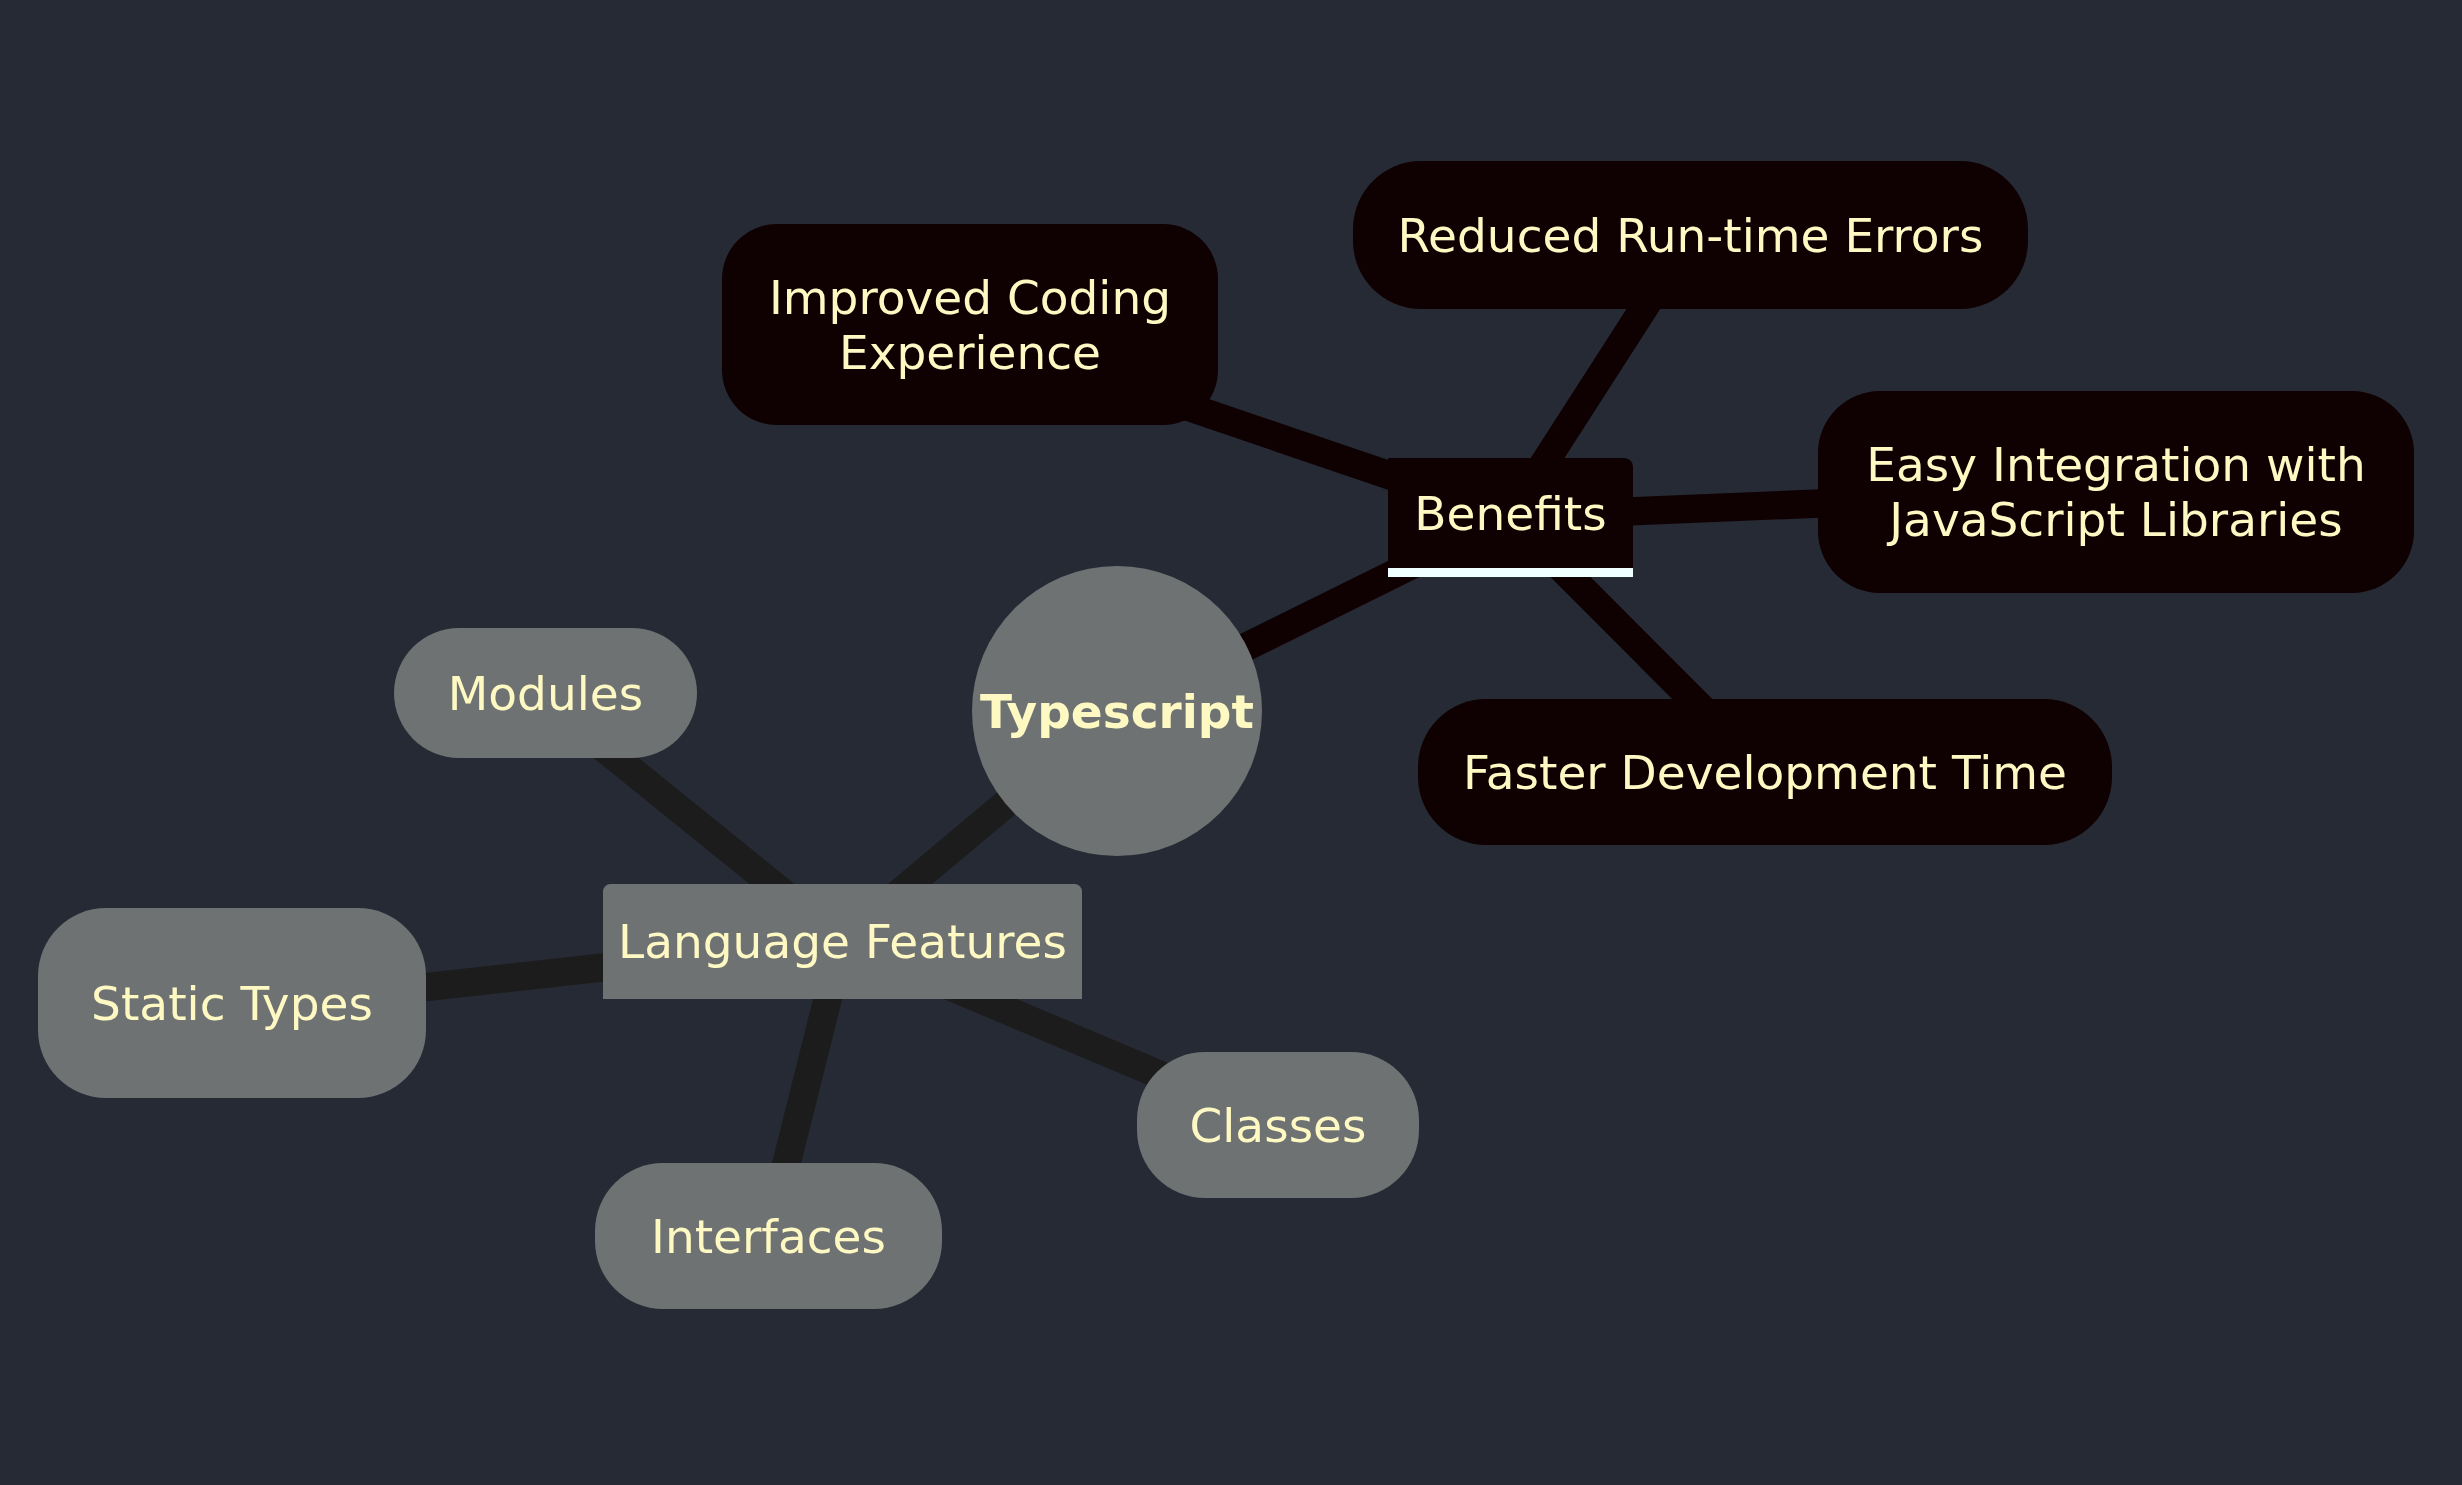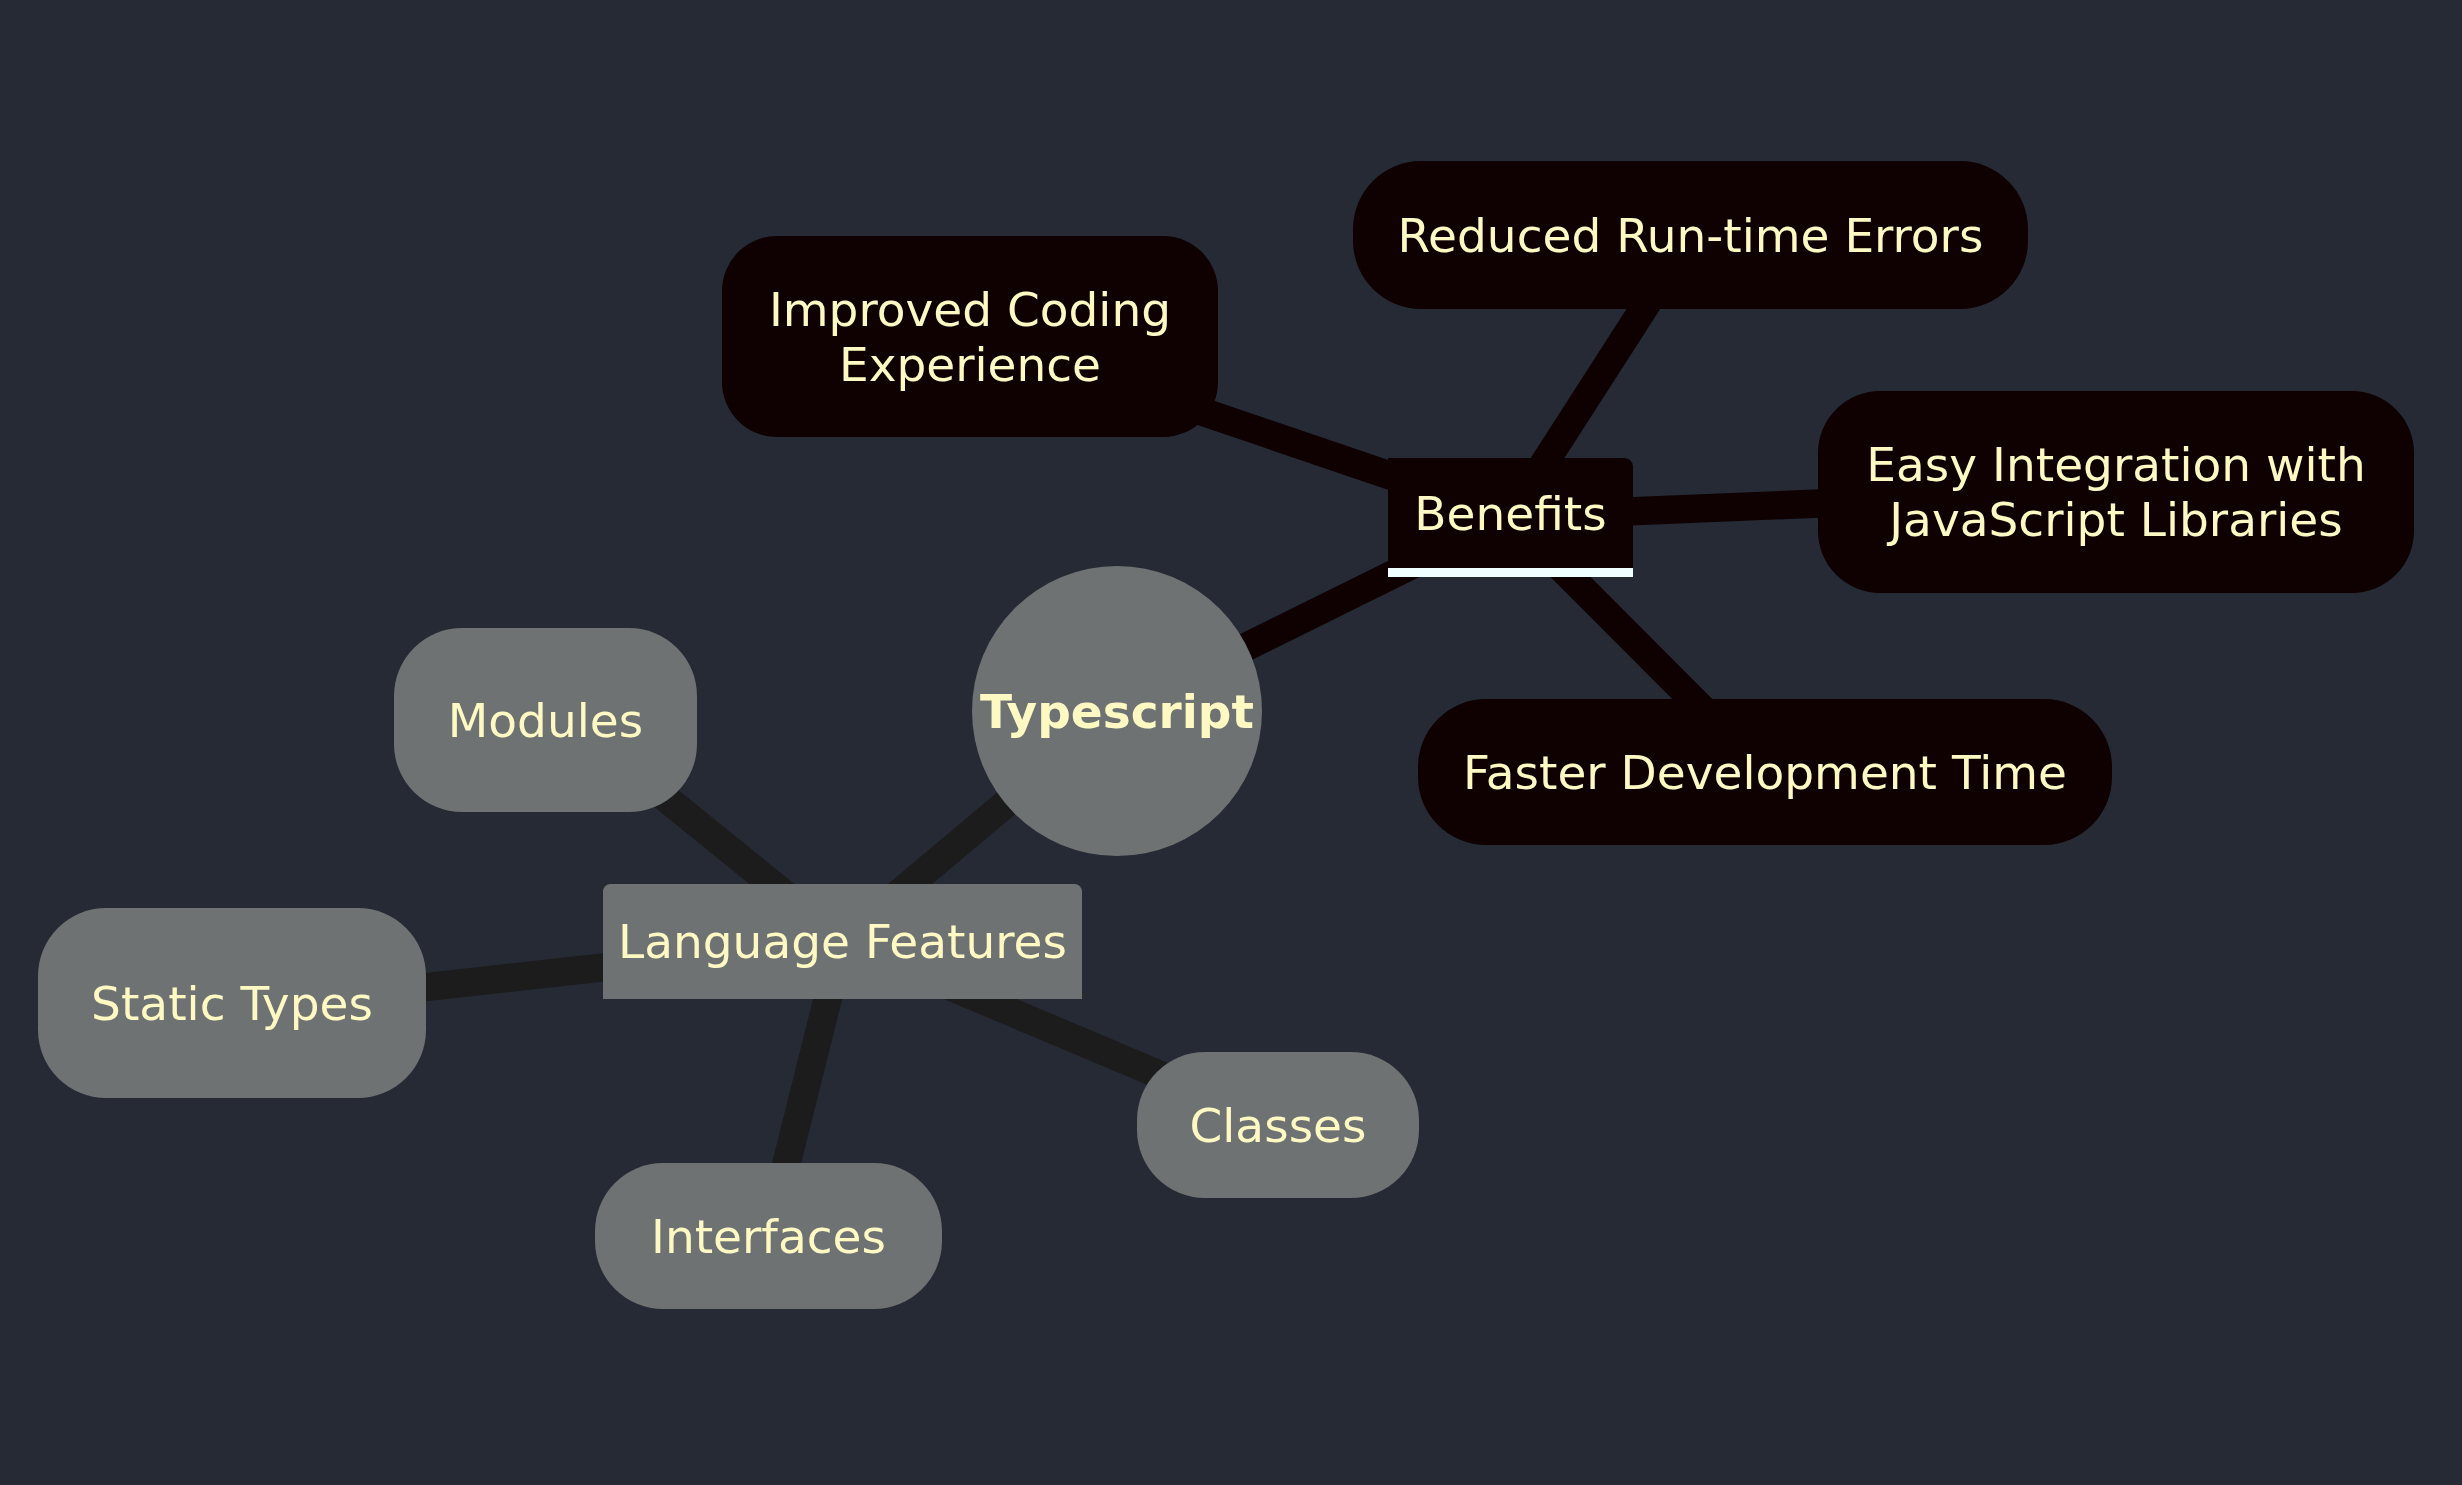--- a/index.html
+++ b/index.html
@@ -49,21 +49,21 @@
 
   <div class="node gray circle" style="left:972px; top:566px; width:290px; height:290px;">
     <span>Typescript</span>
   </div>
 
   <div class="node dark rect" style="left:1388px; top:458px; width:245px; height:110px;">
     <span>Benefits</span>
   </div>
   <div class="underline" style="left:1388px; top:568px; width:245px; height:9.2px;"></div>
 
-  <div class="node dark pill" style="left:722px; top:236px; width:496px; height:201px; border-radius:55px;">
+  <div class="node dark pill" style="left:722px; top:224px; width:496px; height:201px; border-radius:55px;">
     <div>
       <span>Improved Coding</span>
       <span>Experience</span>
     </div>
   </div>
 
   <div class="node dark pill" style="left:1353px; top:161px; width:675px; height:148px;">
     <span>Reduced Run-time Errors</span>
   </div>
 
@@ -75,21 +75,21 @@
   </div>
 
   <div class="node dark pill" style="left:1418px; top:699px; width:694px; height:146px;">
     <span>Faster Development Time</span>
   </div>
 
   <div class="node gray rect-lf" style="left:603px; top:884px; width:479px; height:115px;">
     <span>Language Features</span>
   </div>
 
-  <div class="node gray pill" style="left:394px; top:628px; width:303px; height:184px;">
+  <div class="node gray pill" style="left:394px; top:628px; width:303px; height:130px;">
     <span>Modules</span>
   </div>
 
   <div class="node gray pill" style="left:38px; top:908px; width:388px; height:190px;">
     <span>Static Types</span>
   </div>
 
   <div class="node gray pill" style="left:595px; top:1163px; width:347px; height:146px;">
     <span>Interfaces</span>
   </div>

